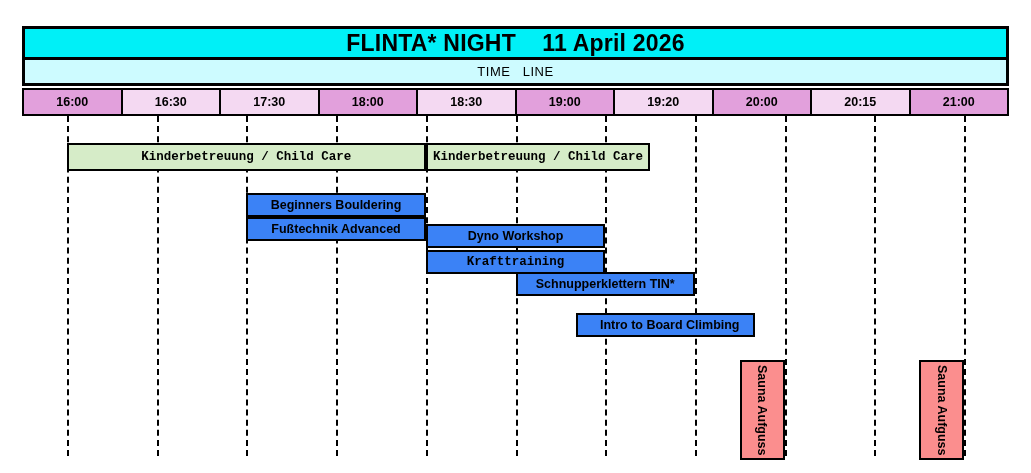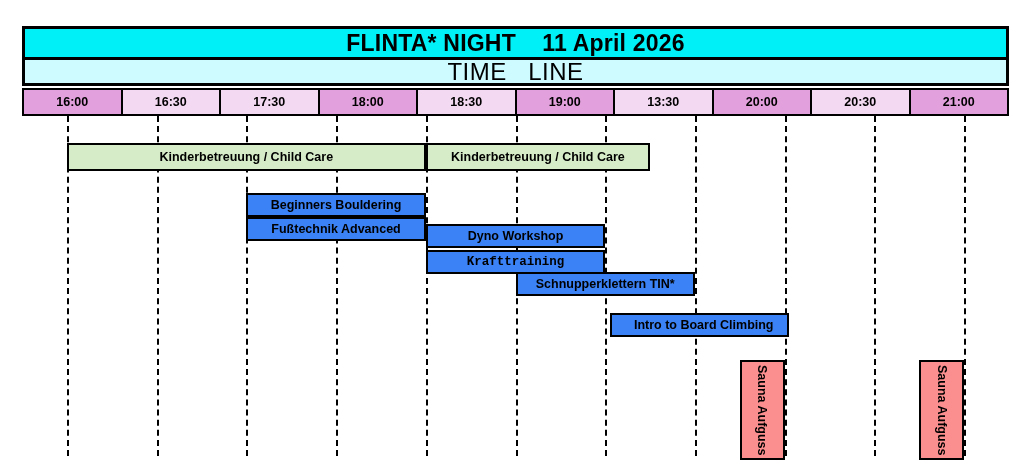--- a/index.html
+++ b/index.html
@@ -13,21 +13,21 @@
     box-sizing:border-box;display:flex;align-items:center;justify-content:center;
   }
   #title-text{
     font-size:23px;font-weight:bold;color:#000;letter-spacing:.2px;white-space:pre;
     font-family:"Liberation Sans",sans-serif;
   }
   #subtitle-bar{
     height:26px;background:#cdfbff;border:3px solid #000;border-top:none;
     box-sizing:border-box;display:flex;align-items:center;justify-content:center;
   }
-  #subtitle-text{font-size:24px;color:#000;white-space:pre;letter-spacing:.5px;}
+  #subtitle-text{font-size:13px;color:#000;white-space:pre;letter-spacing:.5px;}
 
   
   #time-row{
     position:absolute;left:22px;top:88px;width:987px;height:28px;
     display:flex;border:2px solid #000;box-sizing:border-box;background:#ef4444;
   }
   .time-cell{
     flex:1 1 0;display:flex;align-items:center;justify-content:center;
     font-size:12.5px;font-weight:bold;color:#000;
     border-right:2px solid #000;box-sizing:border-box;
@@ -41,21 +41,21 @@
   .tick{
     position:absolute;top:0;width:0;border-left:2px dashed #000;
   }
 
   
   .bar{
     position:absolute;border:2px solid #000;box-sizing:border-box;
     display:flex;align-items:center;justify-content:center;
     font-size:12.5px;font-weight:bold;color:#000;white-space:nowrap;
   }
-  .bar.green{background:#d6ecc8;}
+  .bar.green{background:#d6ecc8;font-family:Liberation Mono, monospace;}
   .bar.cyan{background:#3b82f6;}
   .bar.sauna{background:#fb8e8e;}
   .bar.sauna .vtext{
     writing-mode:vertical-rl;text-orientation:mixed;
     font-size:12.5px;font-weight:bold;color:#000;white-space:nowrap;
   }
 </style>
 </head>
 <body>
 
@@ -83,27 +83,27 @@
       <div class="time-cell dark">
         <span>18:00</span>
       </div>
       <div class="time-cell light">
         <span>18:30</span>
       </div>
       <div class="time-cell dark">
         <span>19:00</span>
       </div>
       <div class="time-cell light">
-        <span>13:30</span>
+        <span>19:20</span>
       </div>
       <div class="time-cell dark">
         <span>20:00</span>
       </div>
       <div class="time-cell light">
-        <span>20:30</span>
+        <span>20:15</span>
       </div>
       <div class="time-cell dark">
         <span>21:00</span>
       </div>
     </div>
 
   <div id="grid">
       <div class="tick" style="left: 44.8636px; height: 340px;"></div>
       <div class="tick" style="left: 134.591px; height: 340px;"></div>
       <div class="tick" style="left: 224.318px; height: 340px;"></div>
@@ -129,21 +129,21 @@
       </div>
       <div class="bar cyan" style="left: 403.773px; width: 179.455px; top: 108px; height: 24px;">
         <span>Dyno Workshop</span>
       </div>
       <div class="bar cyan" style="left: 403.773px; width: 179.455px; top: 134px; height: 24px; font-family: Liberation Mono, monospace;">
         <span>Krafttraining</span>
       </div>
       <div class="bar cyan" style="left: 493.5px; width: 179.455px; top: 156px; height: 24px;">
         <span>Schnupperklettern TIN*</span>
       </div>
-      <div class="bar cyan" style="left: 588px; width: 179.455px; top: 197px; height: 24px; padding-left: 8px;">
+      <div class="bar cyan" style="left: 554px; width: 179.455px; top: 197px; height: 24px; padding-left: 8px;">
         <span>Intro to Board Climbing</span>
       </div>
       <div class="bar sauna" style="left: 717.818px; width: 44.8636px; top: 244px; height: 100px;">
         <span class="vtext">Sauna Aufguss</span>
       </div>
       <div class="bar sauna" style="left: 897.273px; width: 44.8636px; top: 244px; height: 100px;">
         <span class="vtext">Sauna Aufguss</span>
       </div>
     </div>
 

